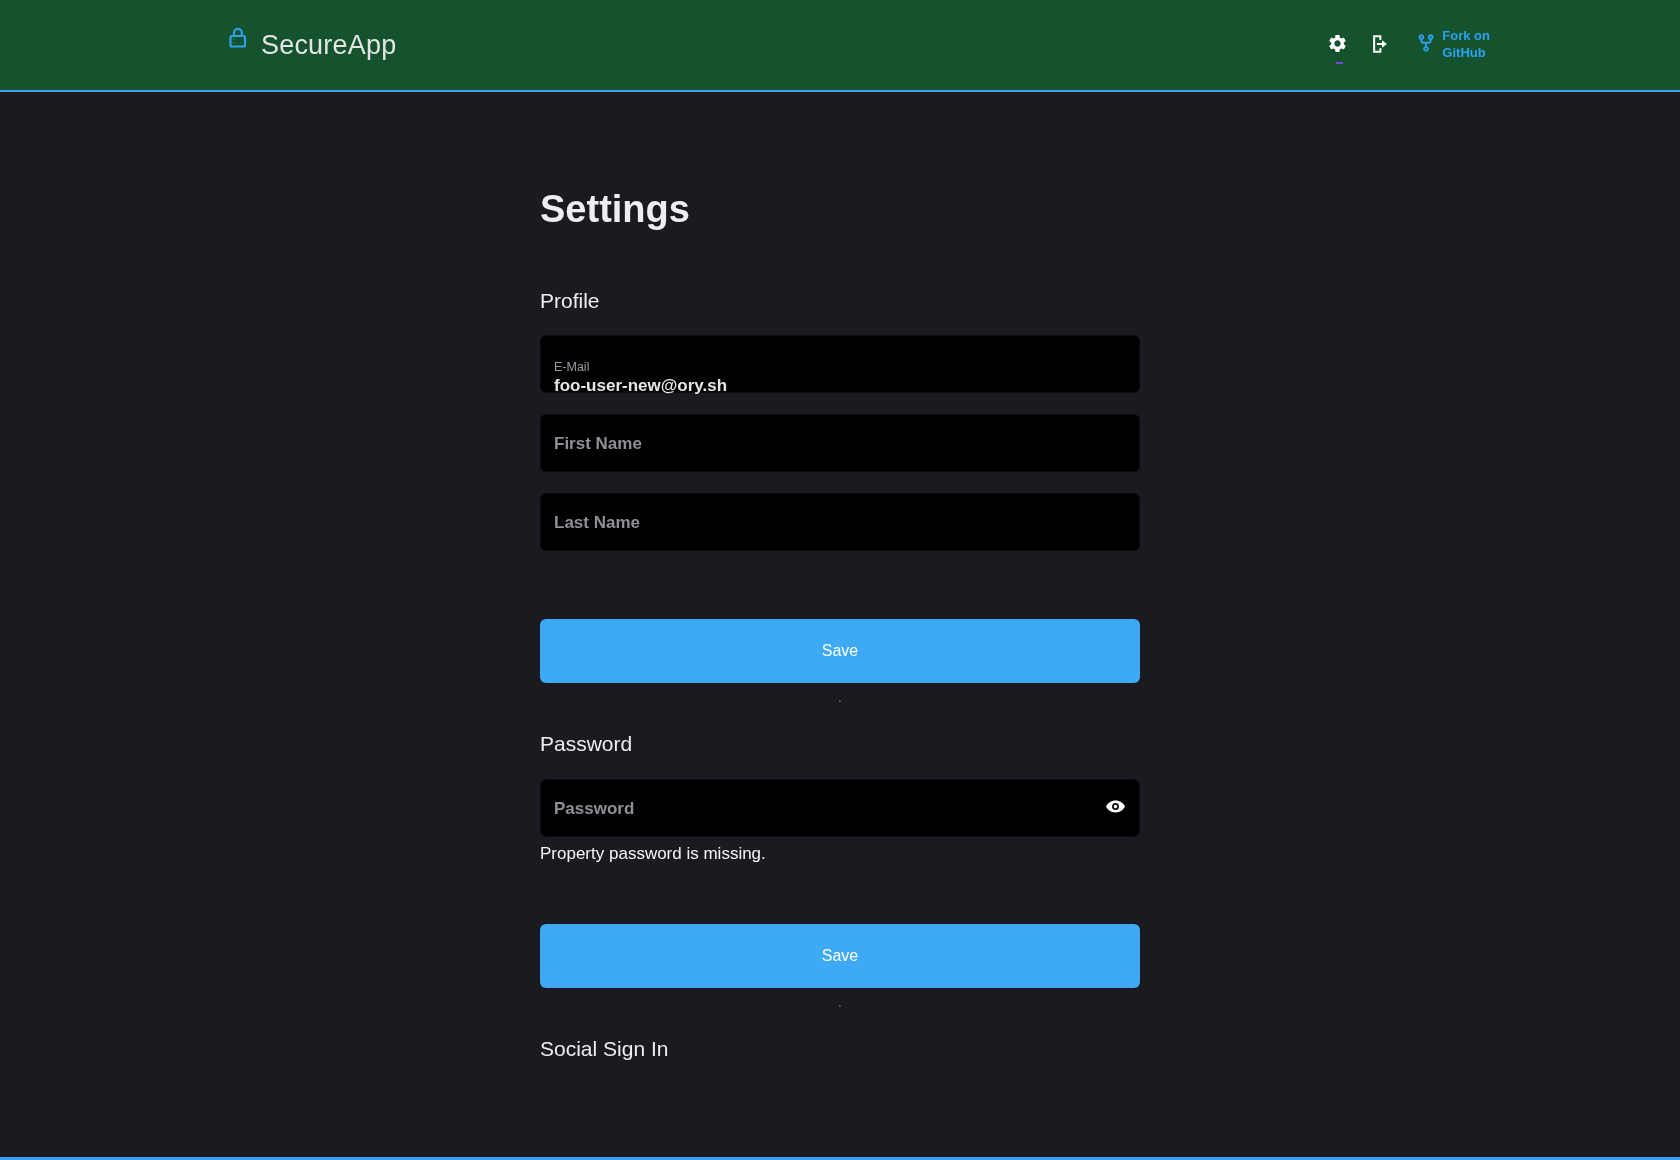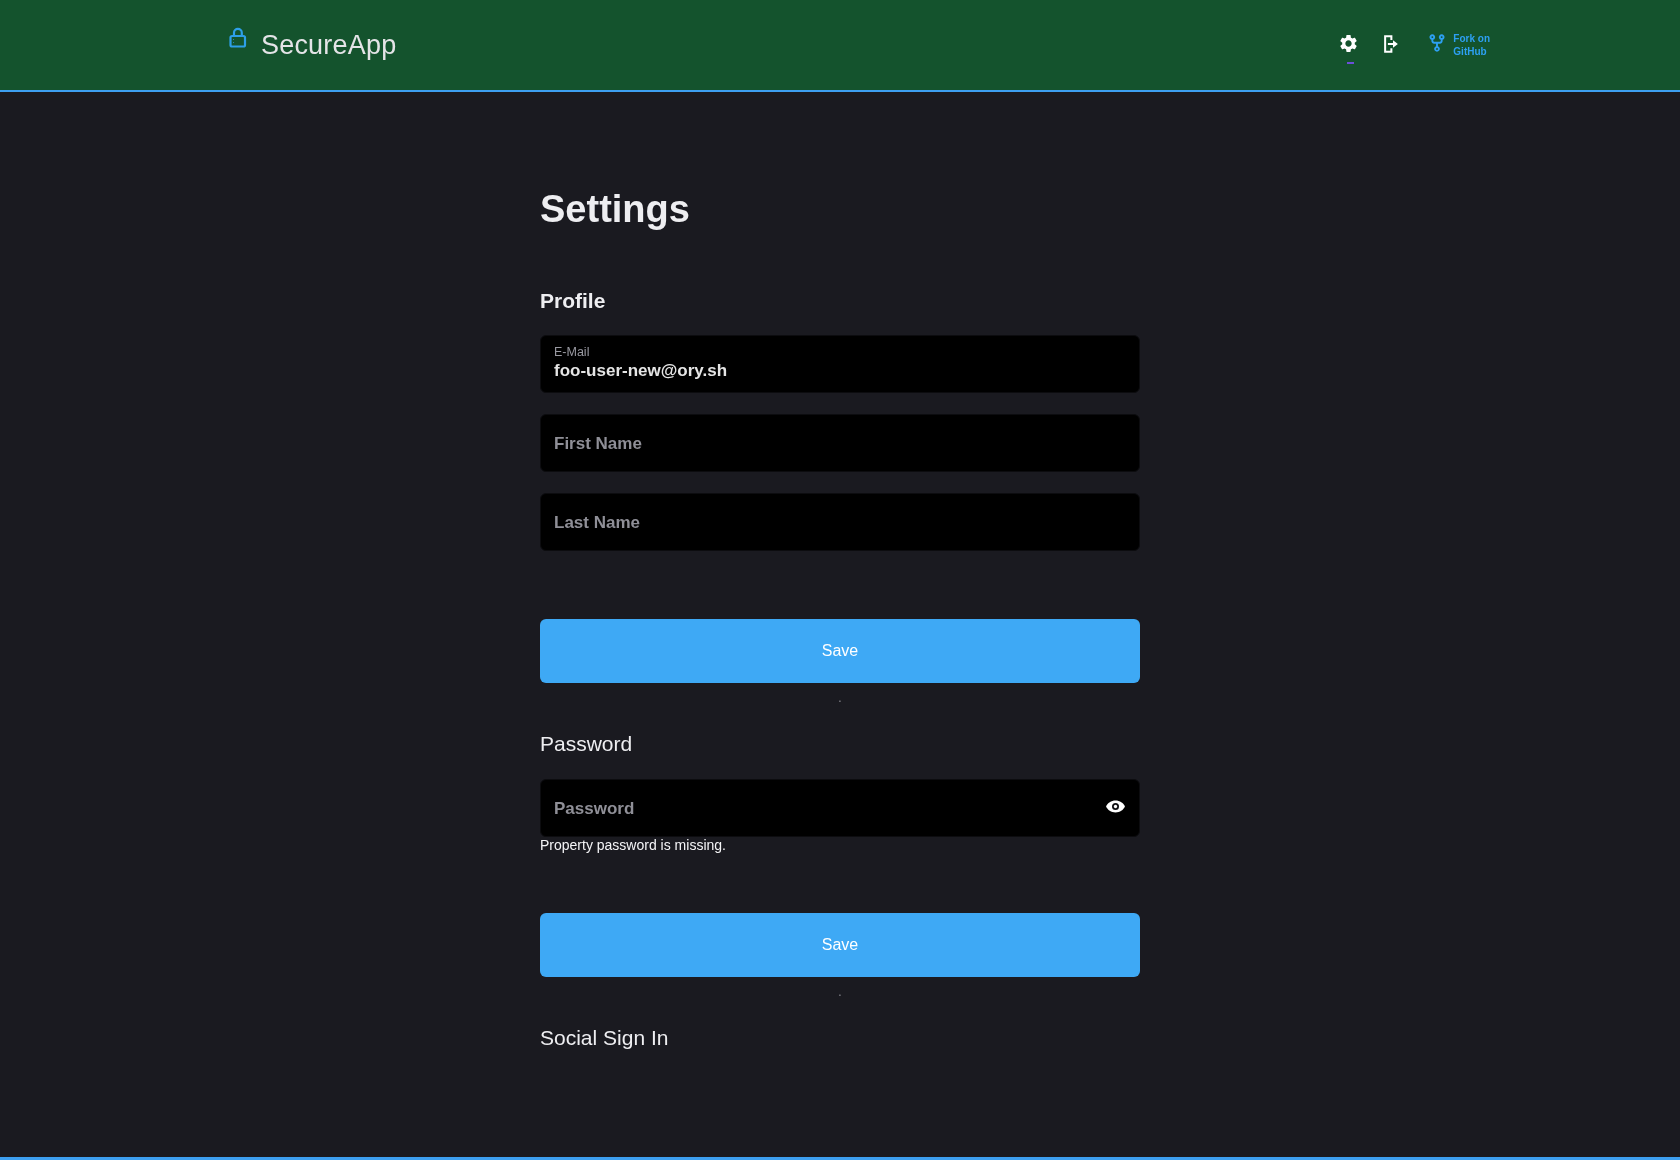--- a/index.html
+++ b/index.html
@@ -22,33 +22,33 @@
   .brand .lock-wrap { transform: translateY(-7px); display: inline-flex; }
   .brand-name { font-size: 27px; color: #e4e4e7; letter-spacing: 0.2px; }
 
   .header-actions { display: flex; align-items: center; gap: 17px; }
   .icon-btn { position: relative; display: inline-flex; align-items: center; background: none; border: none; padding: 2px; cursor: pointer; }
   .gear-caret {
     position: absolute; left: 11px; bottom: -5px;
     width: 7px; height: 2px; background: #6b4fd8; display: inline-block;
   }
   .fork-link { display: flex; align-items: center; gap: 6px; text-decoration: none; margin-left: 6px; cursor: pointer; }
-  .fork-text { font-size: 10px; font-weight: 700; color: #2da0f2; line-height: 1.3; }
+  .fork-text { font-size: 13px; font-weight: 700; color: #2da0f2; line-height: 1.3; }
 
   
   .content { width: 600px; margin: 0 auto; }
   h1.page-title { font-size: 38px; font-weight: 700; margin: 96px 0 0; color: #eeeef1; }
   h2.section-heading { font-size: 21px; font-weight: 400; margin: 28px 0 0; color: #eeeef1; }
-  h2.first-section { margin-top: 58px; font-weight: bold; }
+  h2.first-section { margin-top: 58px; }
 
   .text-field {
     background: #000; border-radius: 6px; width: 100%;
     border: 1px solid #0c0c0f;
   }
-  .labeled-field { margin-top: 22px; height: 58px; padding: 8px 13px 0; display: flex; flex-direction: column; }
+  .labeled-field { margin-top: 22px; height: 58px; padding: 23px 13px 0; display: flex; flex-direction: column; }
   .field-label { font-size: 12.5px; color: #9a9aa2; line-height: 1.3; }
   .field-input {
     background: transparent; border: none; outline: none;
     color: #e5e5e5; font-size: 17px; padding: 1px 0 0; width: 100%;
     font-family: inherit;
     font-weight: bold;
   }
   .plain-field { margin-top: 21px; height: 58px; display: flex; align-items: center; padding: 16px 13px; }
   .plain-field .field-input { flex: 1; }
   ::placeholder { color: #8f8f97; opacity: 1; }
@@ -60,21 +60,21 @@
     font-family: inherit;
   }
   .btn-save-2 { margin-top: 60px; }
   .btn-link-github { margin-top: 72px; }
 
   .divider-dot { text-align: center; color: #8b8b92; font-size: 12px; line-height: 1; margin-top: 9px; }
 
   .password-row { margin-top: 23px; display: flex; align-items: center; padding: 0 13px; height: 58px; }
   .eye-wrap { display: inline-flex; align-items: center; background: none; border: none; padding: 0; cursor: pointer; }
 
-  .error-text { font-size: 14px; color: #f5f5f7; margin-top: 0; }
+  .error-text { font-size: 17px; color: #f5f5f7; margin-top: 7px; }
 
   .bottom-accent-line {
     position: absolute; left: 0; bottom: 0; width: 100%; height: 3px;
     background: #3d9ff0;
   }
 </style>
 </head>
 <body>
 
 <header class="header">

